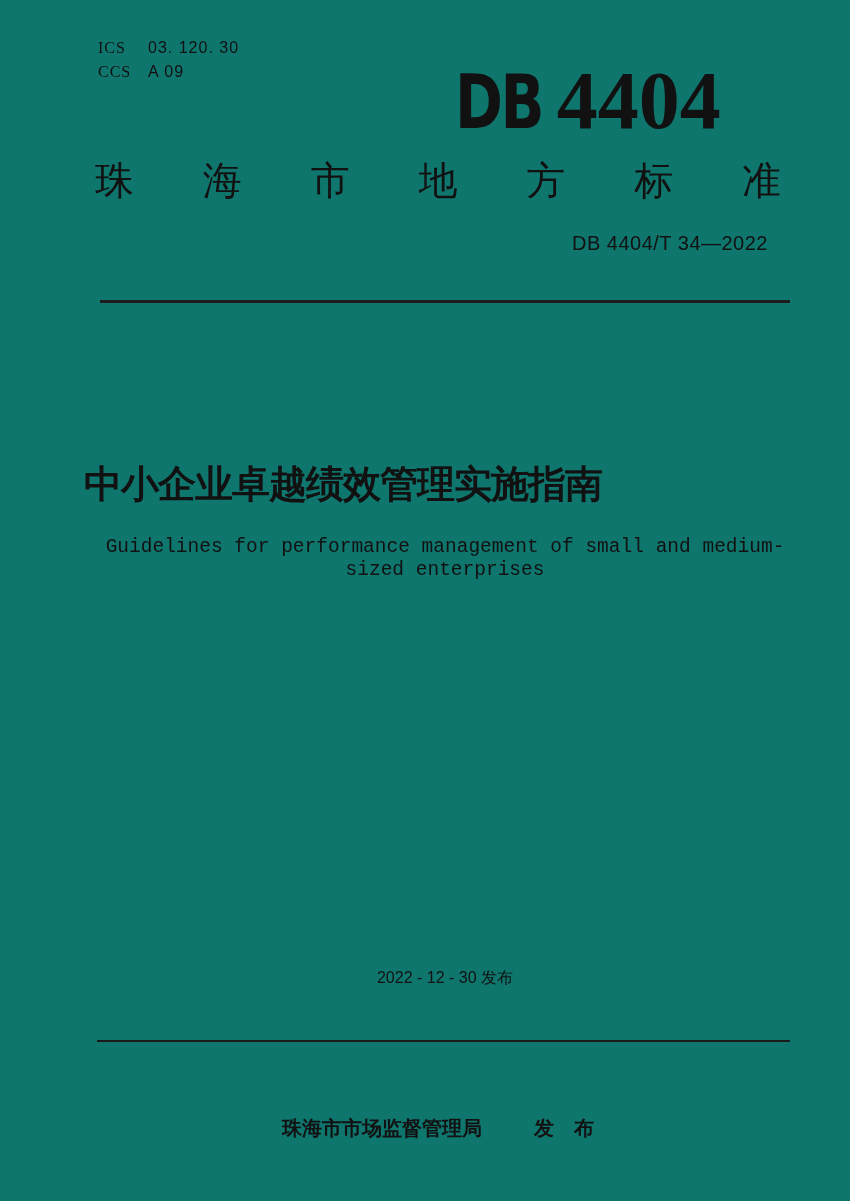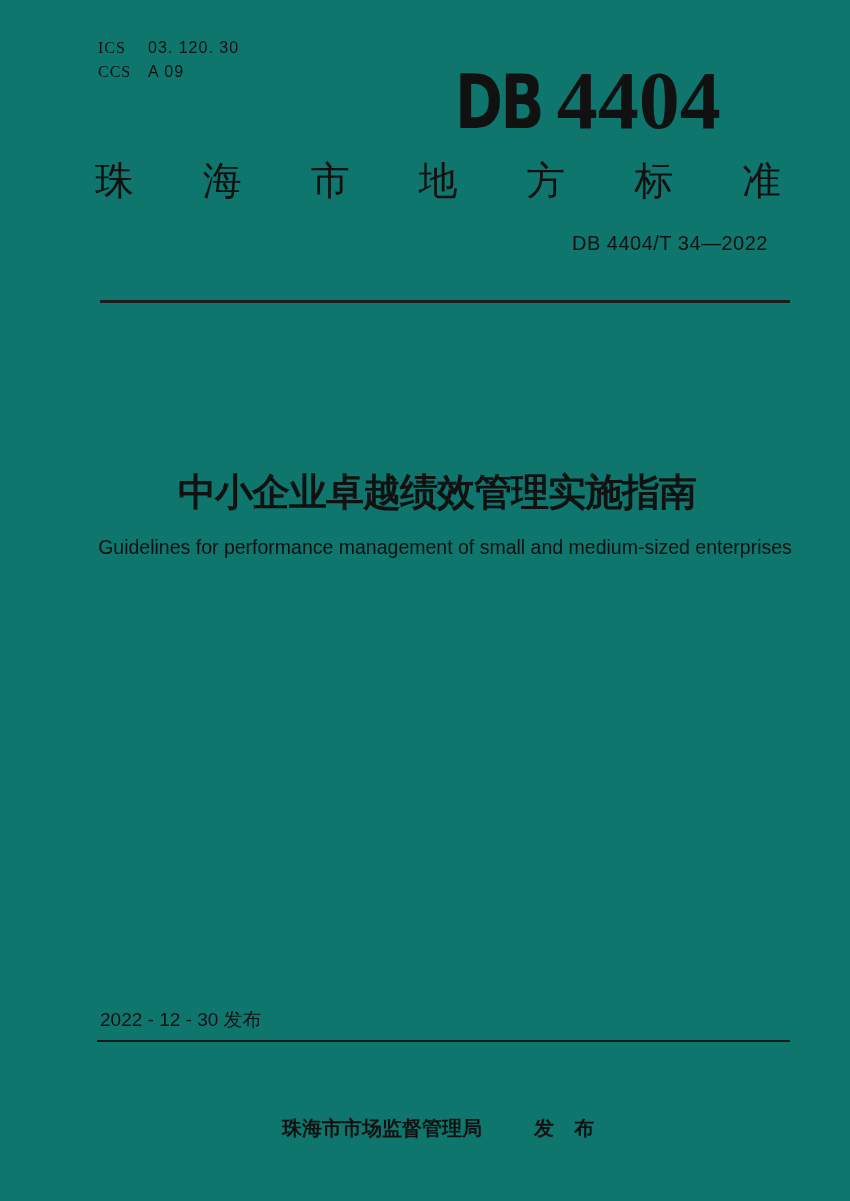--- a/index.html
+++ b/index.html
@@ -46,36 +46,36 @@
 
   
   .std-no {
     position: absolute; right: 82px; top: 231px;
     font-size: 20px; line-height: 1.2; letter-spacing: 0.5px;
   }
 
   .rule-top { position: absolute; left: 100px; top: 300px; width: 690px; height: 2.5px; background: #1c1c1c; }
 
   .title-cn {
-    position: absolute; left: 80px; top: 459px; width: 690px; margin: 12px;
-    text-align: center; font-size: 38px; line-height: 1.15;
+    position: absolute; left: 80px; top: 459px; width: 690px; margin: 4px;
+    text-align: left; font-size: 38px; line-height: 1.15;
     font-weight: bold; letter-spacing: -1px;
   }
   .title-en {
     position: absolute; left: 80px; top: 536px; width: 730px;
     text-align: center;
-    font-family: Liberation Sans, sans-serif;
+    font-family: Liberation Mono, monospace;
     font-size: 19.5px; line-height: 1.2; font-weight: normal;
   }
 
   
   .date-row {
-    position: absolute; left: 100px; top: 1008px; width: 690px;
-    display: flex; justify-content: flex-start;
-    font-size: 19px; line-height: 1.3;
+    position: absolute; left: 100px; top: 968px; width: 690px;
+    display: flex; justify-content: center;
+    font-size: 16px; line-height: 1.3;
   }
   .rule-bottom { position: absolute; left: 97px; top: 1040px; width: 693px; height: 1.6px; background: #1a1a1a; }
 
   .publisher-row {
     position: absolute; left: 100px; top: 1116px; width: 676px;
     text-align: center; font-size: 20px; line-height: 1.2; font-weight: bold;
   }
   .pub-gap { display: inline-block; width: 52px; }
 </style>
 </head>

